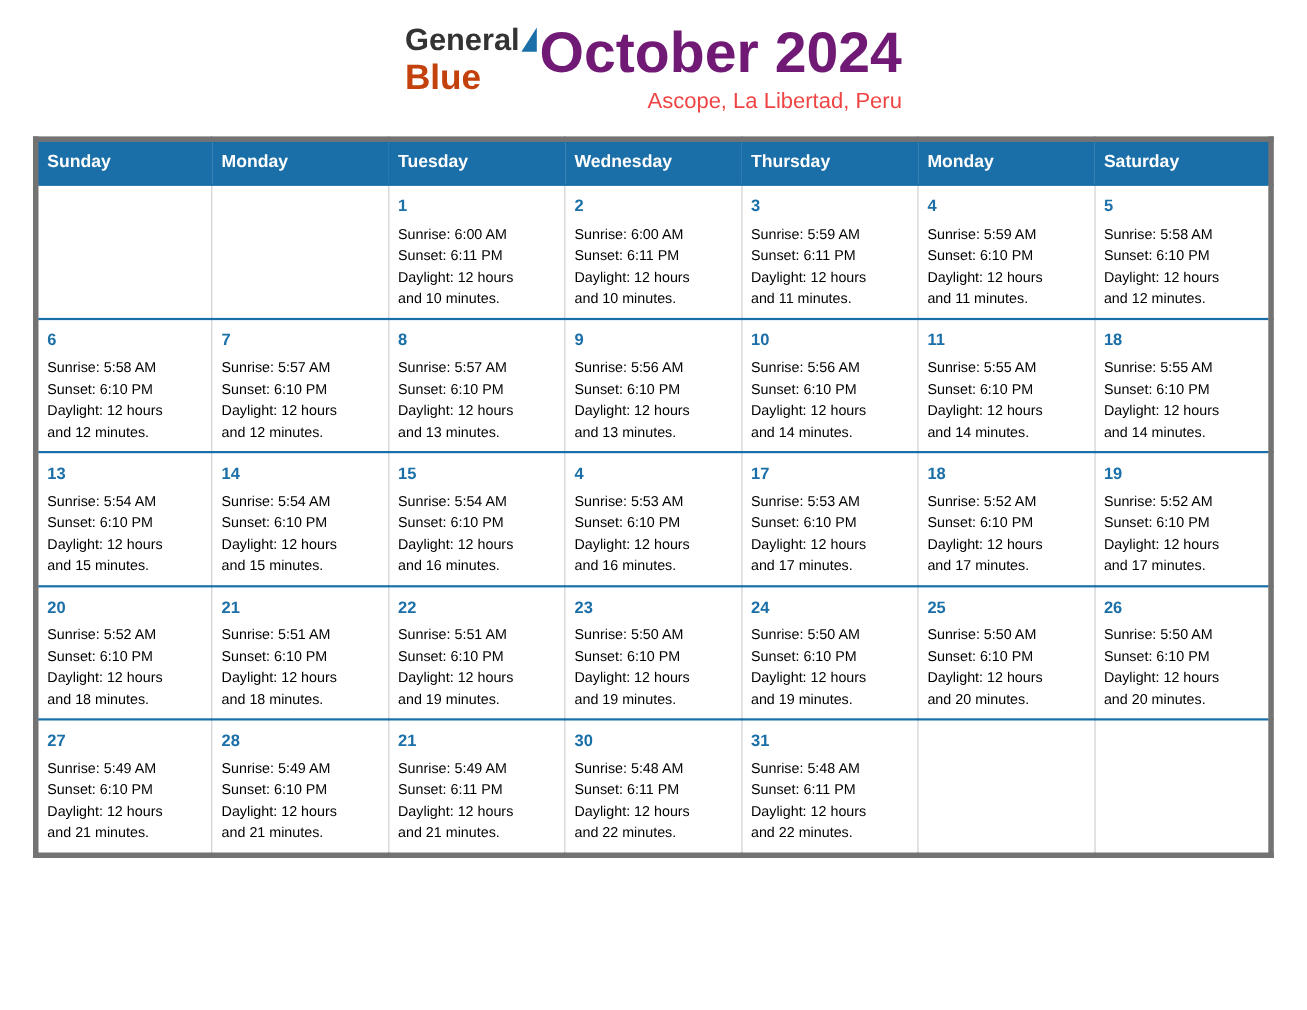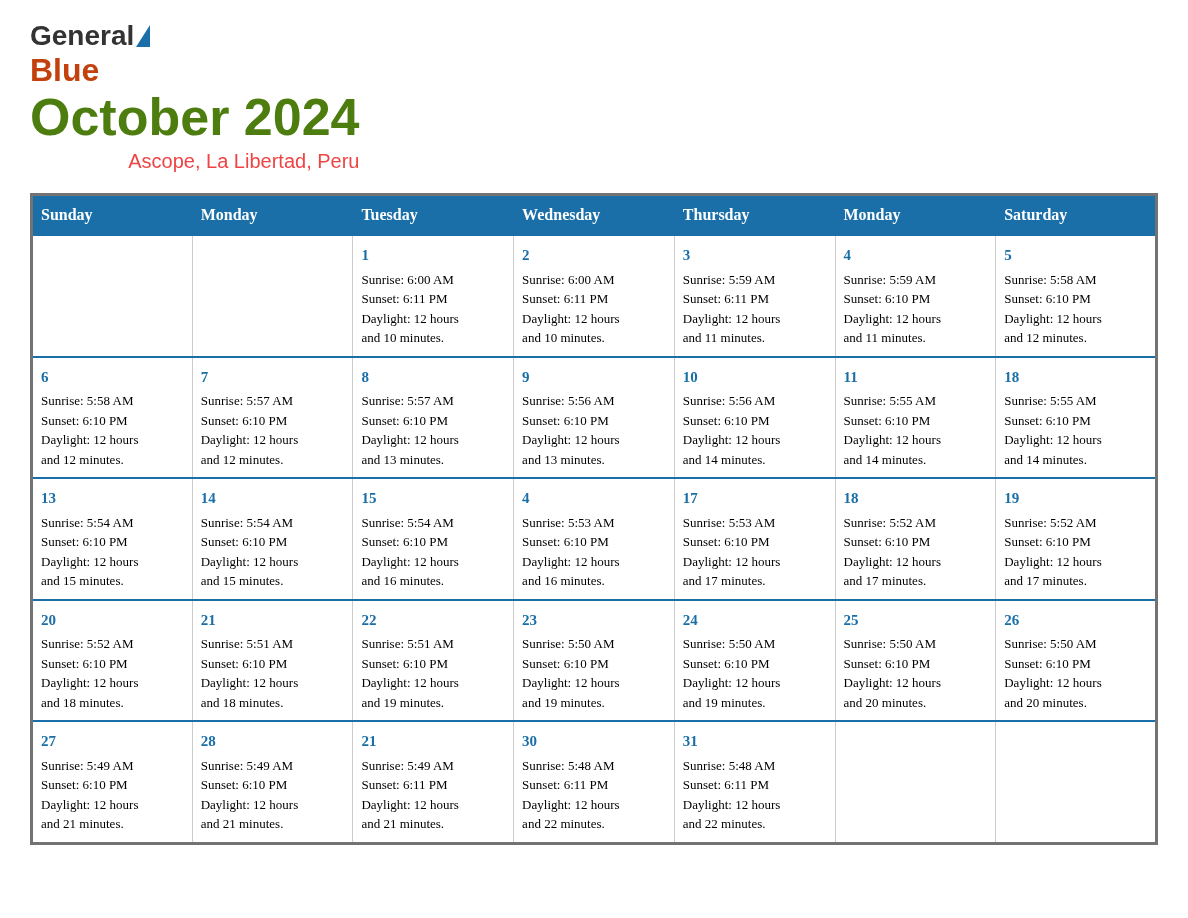--- a/index.html
+++ b/index.html
@@ -8,21 +8,20 @@
       background: #fff;
       width: 1188px;
       min-height: 918px;
       padding: 20px 30px;
     }
     .header {
       display: flex;
       justify-content: center;
       align-items: flex-start;
       margin-bottom: 20px;
-      flex-direction: column;
     }
     .logo {
       display: flex;
       flex-direction: column;
       align-items: flex-start;
     }
     .logo-text {
       display: flex;
       align-items: center;
       font-size: 28px;
@@ -43,33 +42,32 @@
       color: #c2410c;
       font-size: 32px;
       font-weight: bold;
     }
     .title-area {
       text-align: right;
     }
     .month-title {
       font-size: 52px;
       font-weight: bold;
-      color: #4d7c0f;
+      color: #701a75;
       line-height: 1.1;
     }
     .location {
       font-size: 20px;
       color: #ef4444;
       margin-top: 4px;
     }
     .calendar-table {
       width: 100%;
       border-collapse: collapse;
-      border: 3px solid #737373;
-      font-family: Liberation Serif, serif;
+      border: 5px solid #737373;
     }
     .calendar-table th {
       background-color: #1a6fa8;
       color: #fff;
       padding: 10px 8px;
       font-size: 16px;
       font-weight: bold;
       text-align: left;
       border: 1px solid #1a6fa8;
     }

